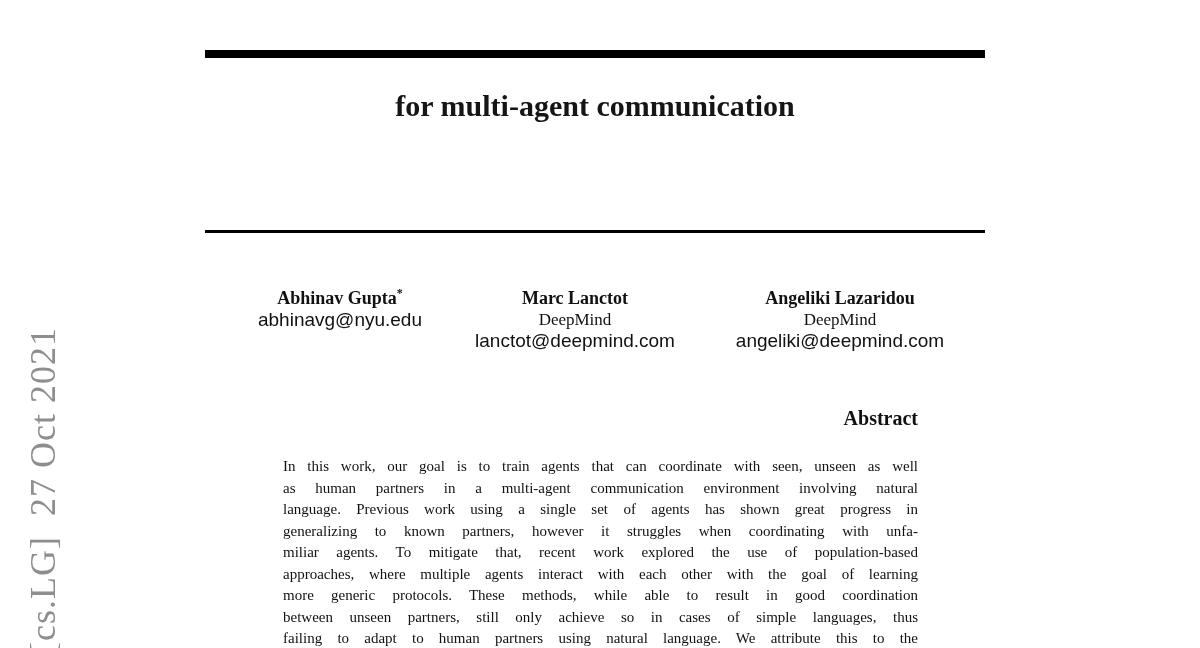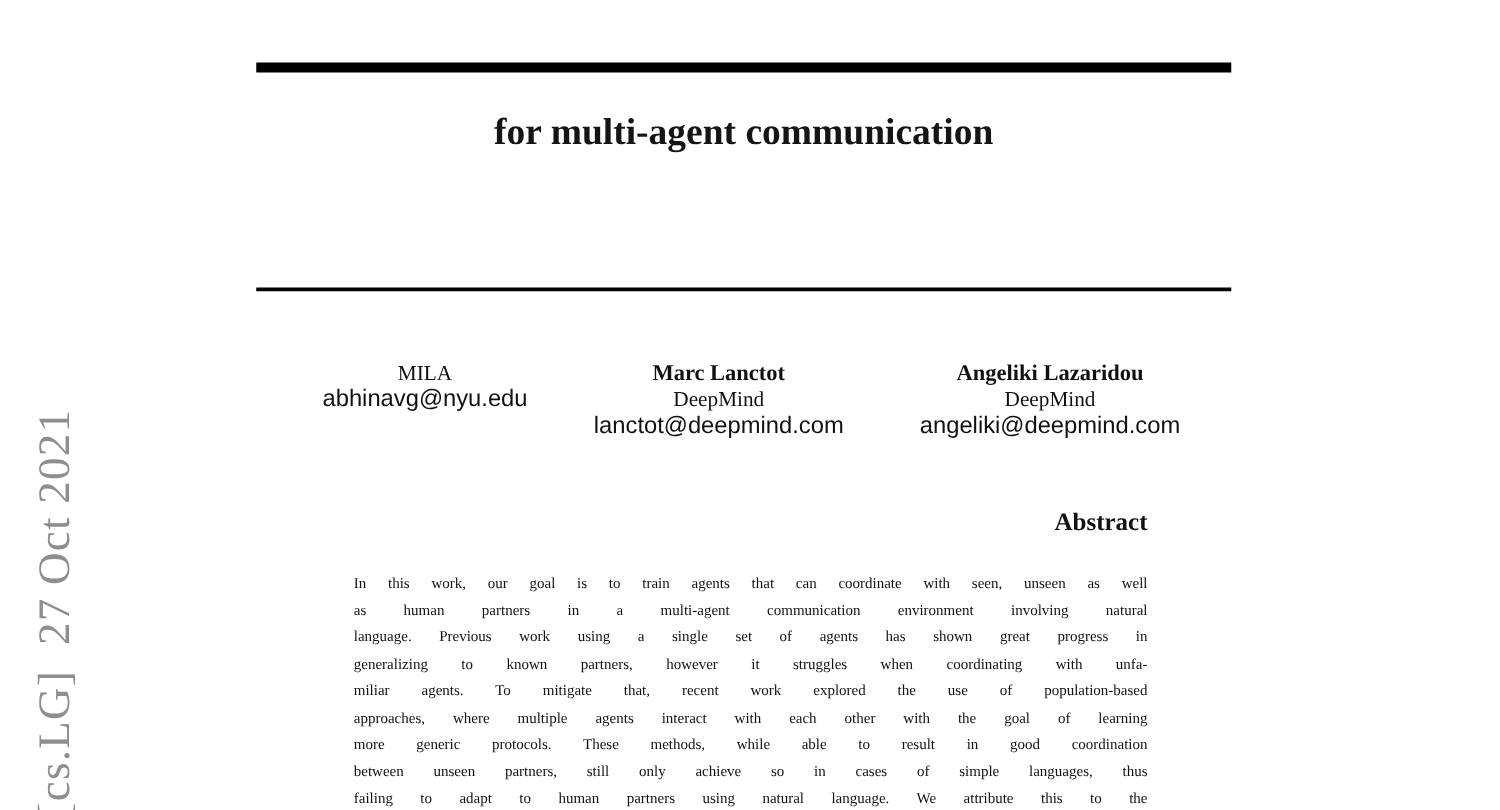--- a/index.html
+++ b/index.html
@@ -100,21 +100,21 @@
     font-size: 20px;
     font-weight: bold;
   }
   .abstract-body {
     position: absolute;
     left: 283px;
     top: 456px;
     width: 635px;
   }
   .abstract-line {
-    font-size: 12px;
+    font-size: 15px;
     line-height: 21.5px;
     height: 21.5px;
     text-align: justify;
     text-align-last: justify;
     white-space: nowrap;
   }
 </style>
 </head>
 <body>
 
@@ -124,21 +124,21 @@
 
   <div class="rule-thick"></div>
 
   <div class="title">
     <div>for multi-agent communication</div>
   </div>
 
   <div class="rule-thin"></div>
 
   <div class="author-col c1">
-    <div class="author-affil">MILA</div>
+    <div class="author-name"><span>Abhinav Gupta</span><sup>*</sup></div>
     <div class="author-email">abhinavg@nyu.edu</div>
   </div>
 
   <div class="author-col c2">
     <div class="author-name"><span>Marc Lanctot</span><sup></sup></div>
     <div class="author-affil">DeepMind</div>
     <div class="author-email">lanctot@deepmind.com</div>
   </div>
 
   <div class="author-col c3">

